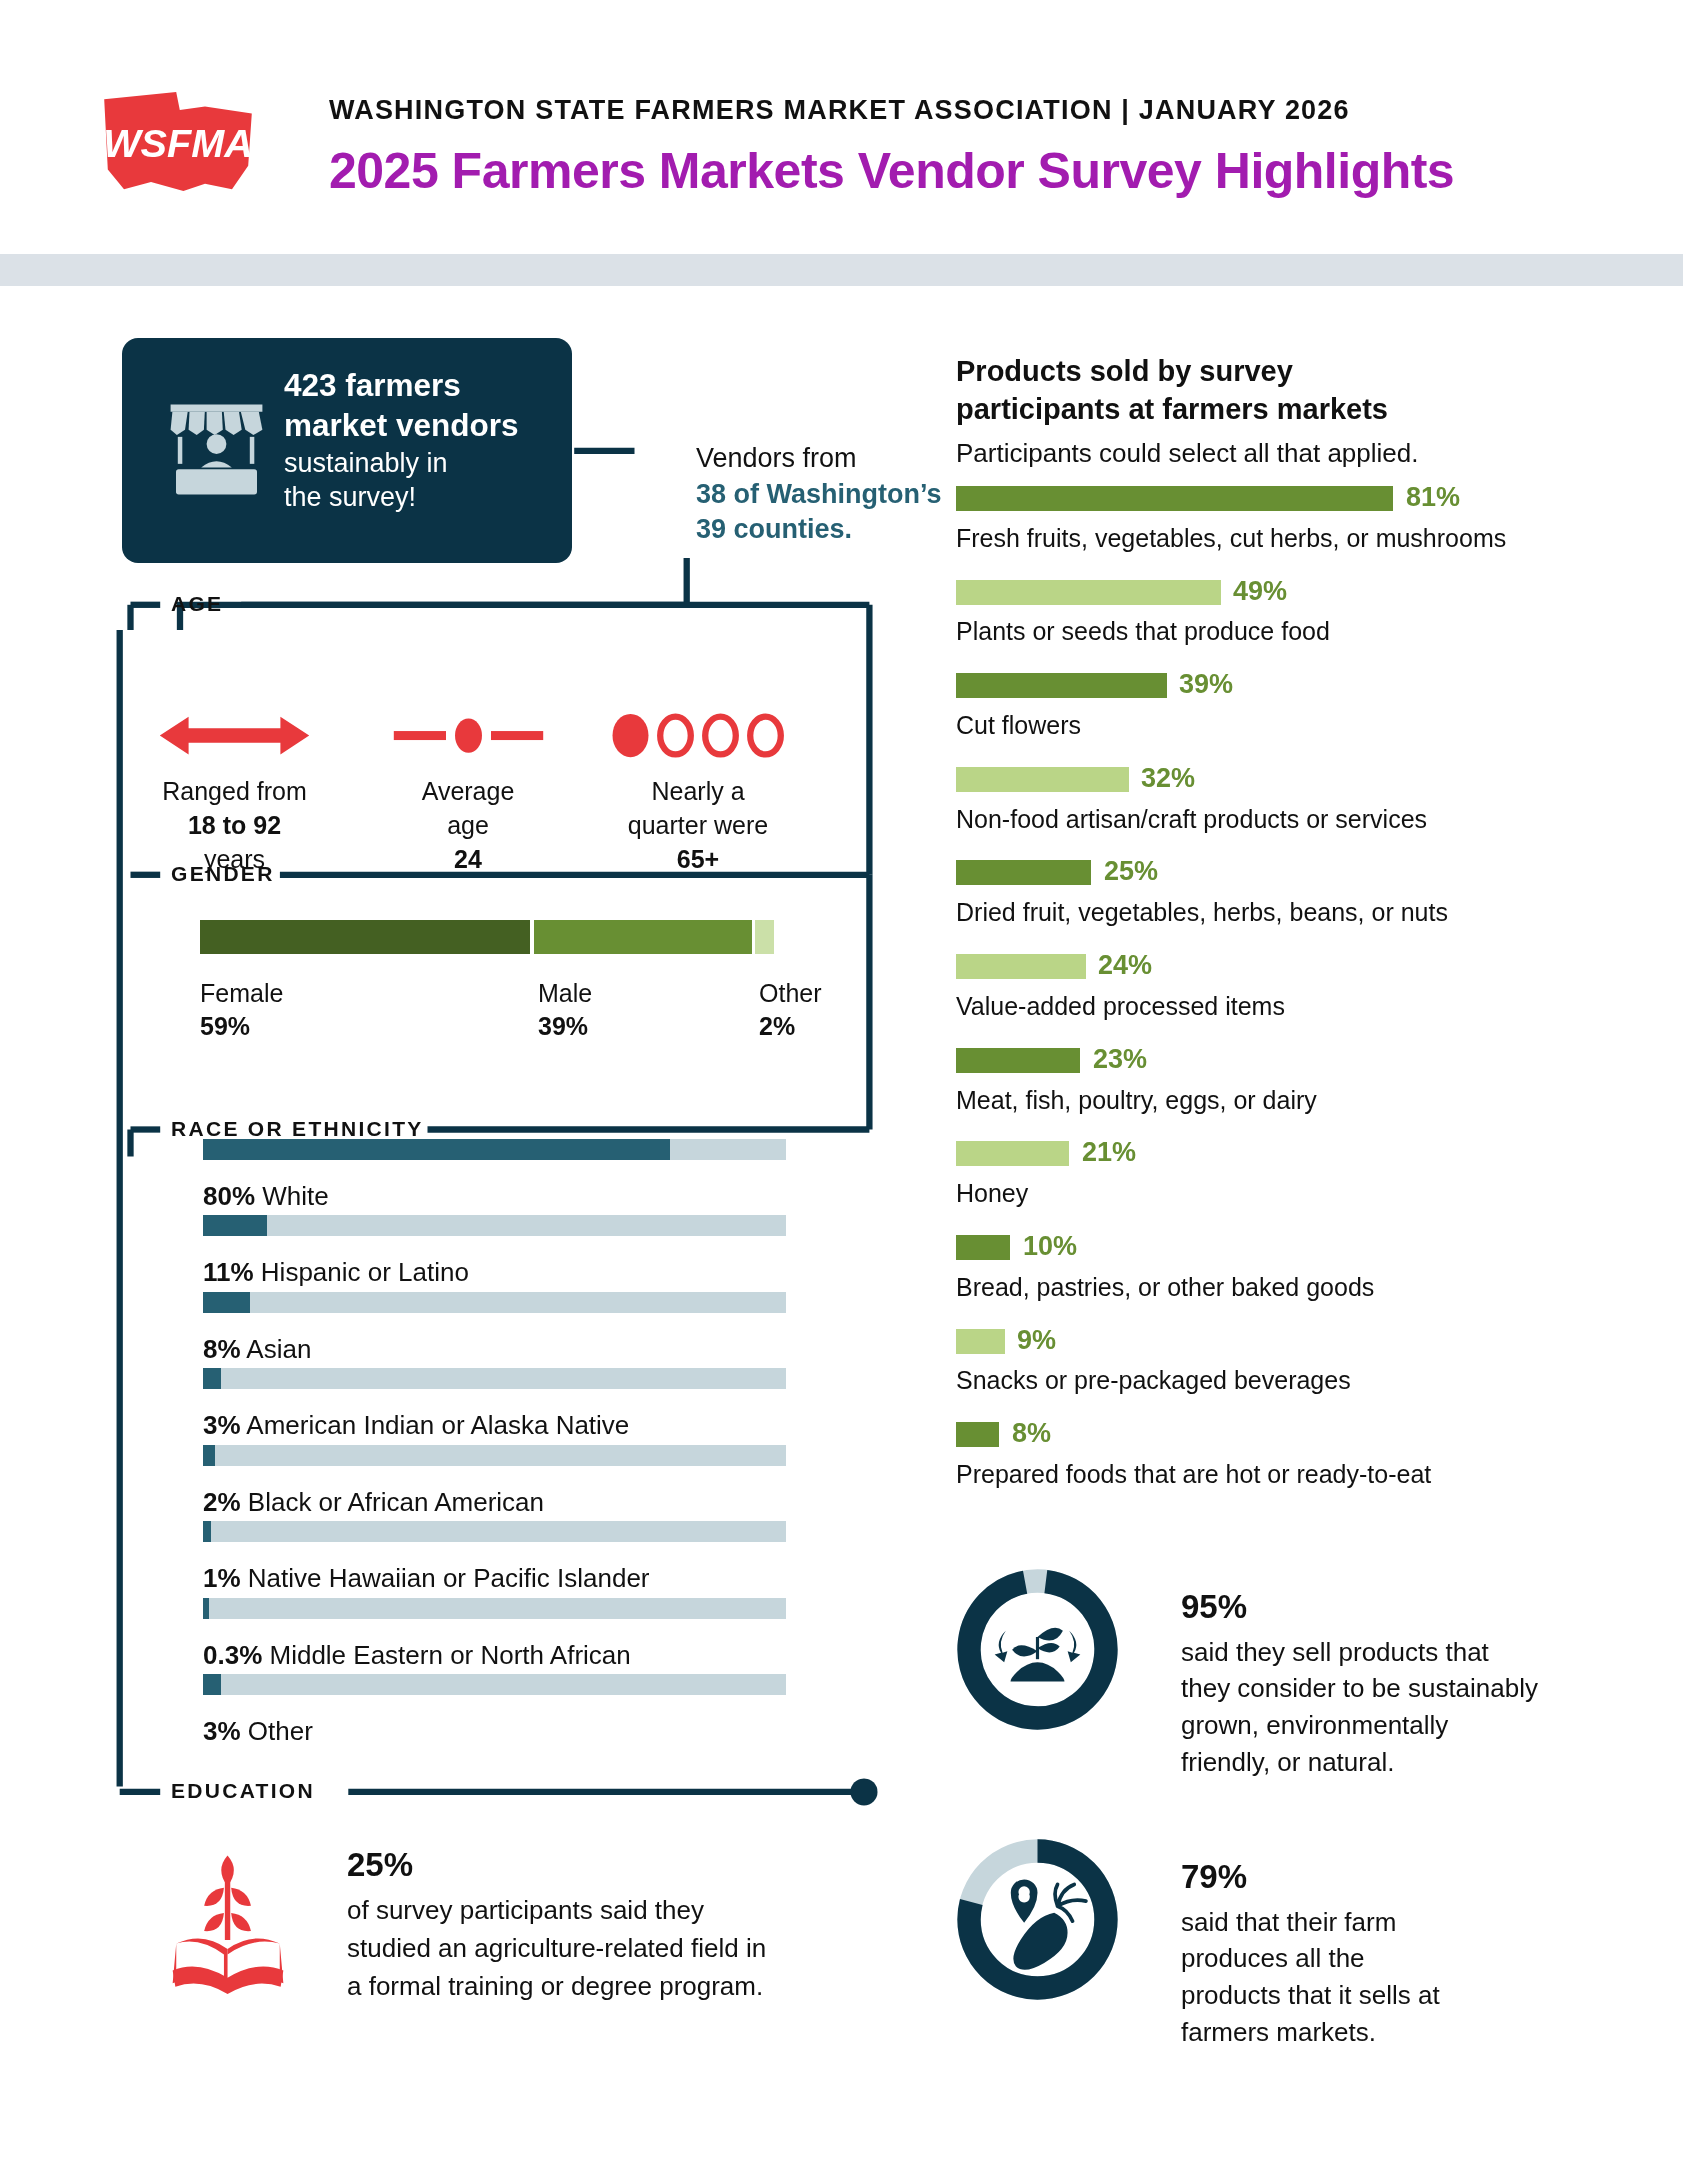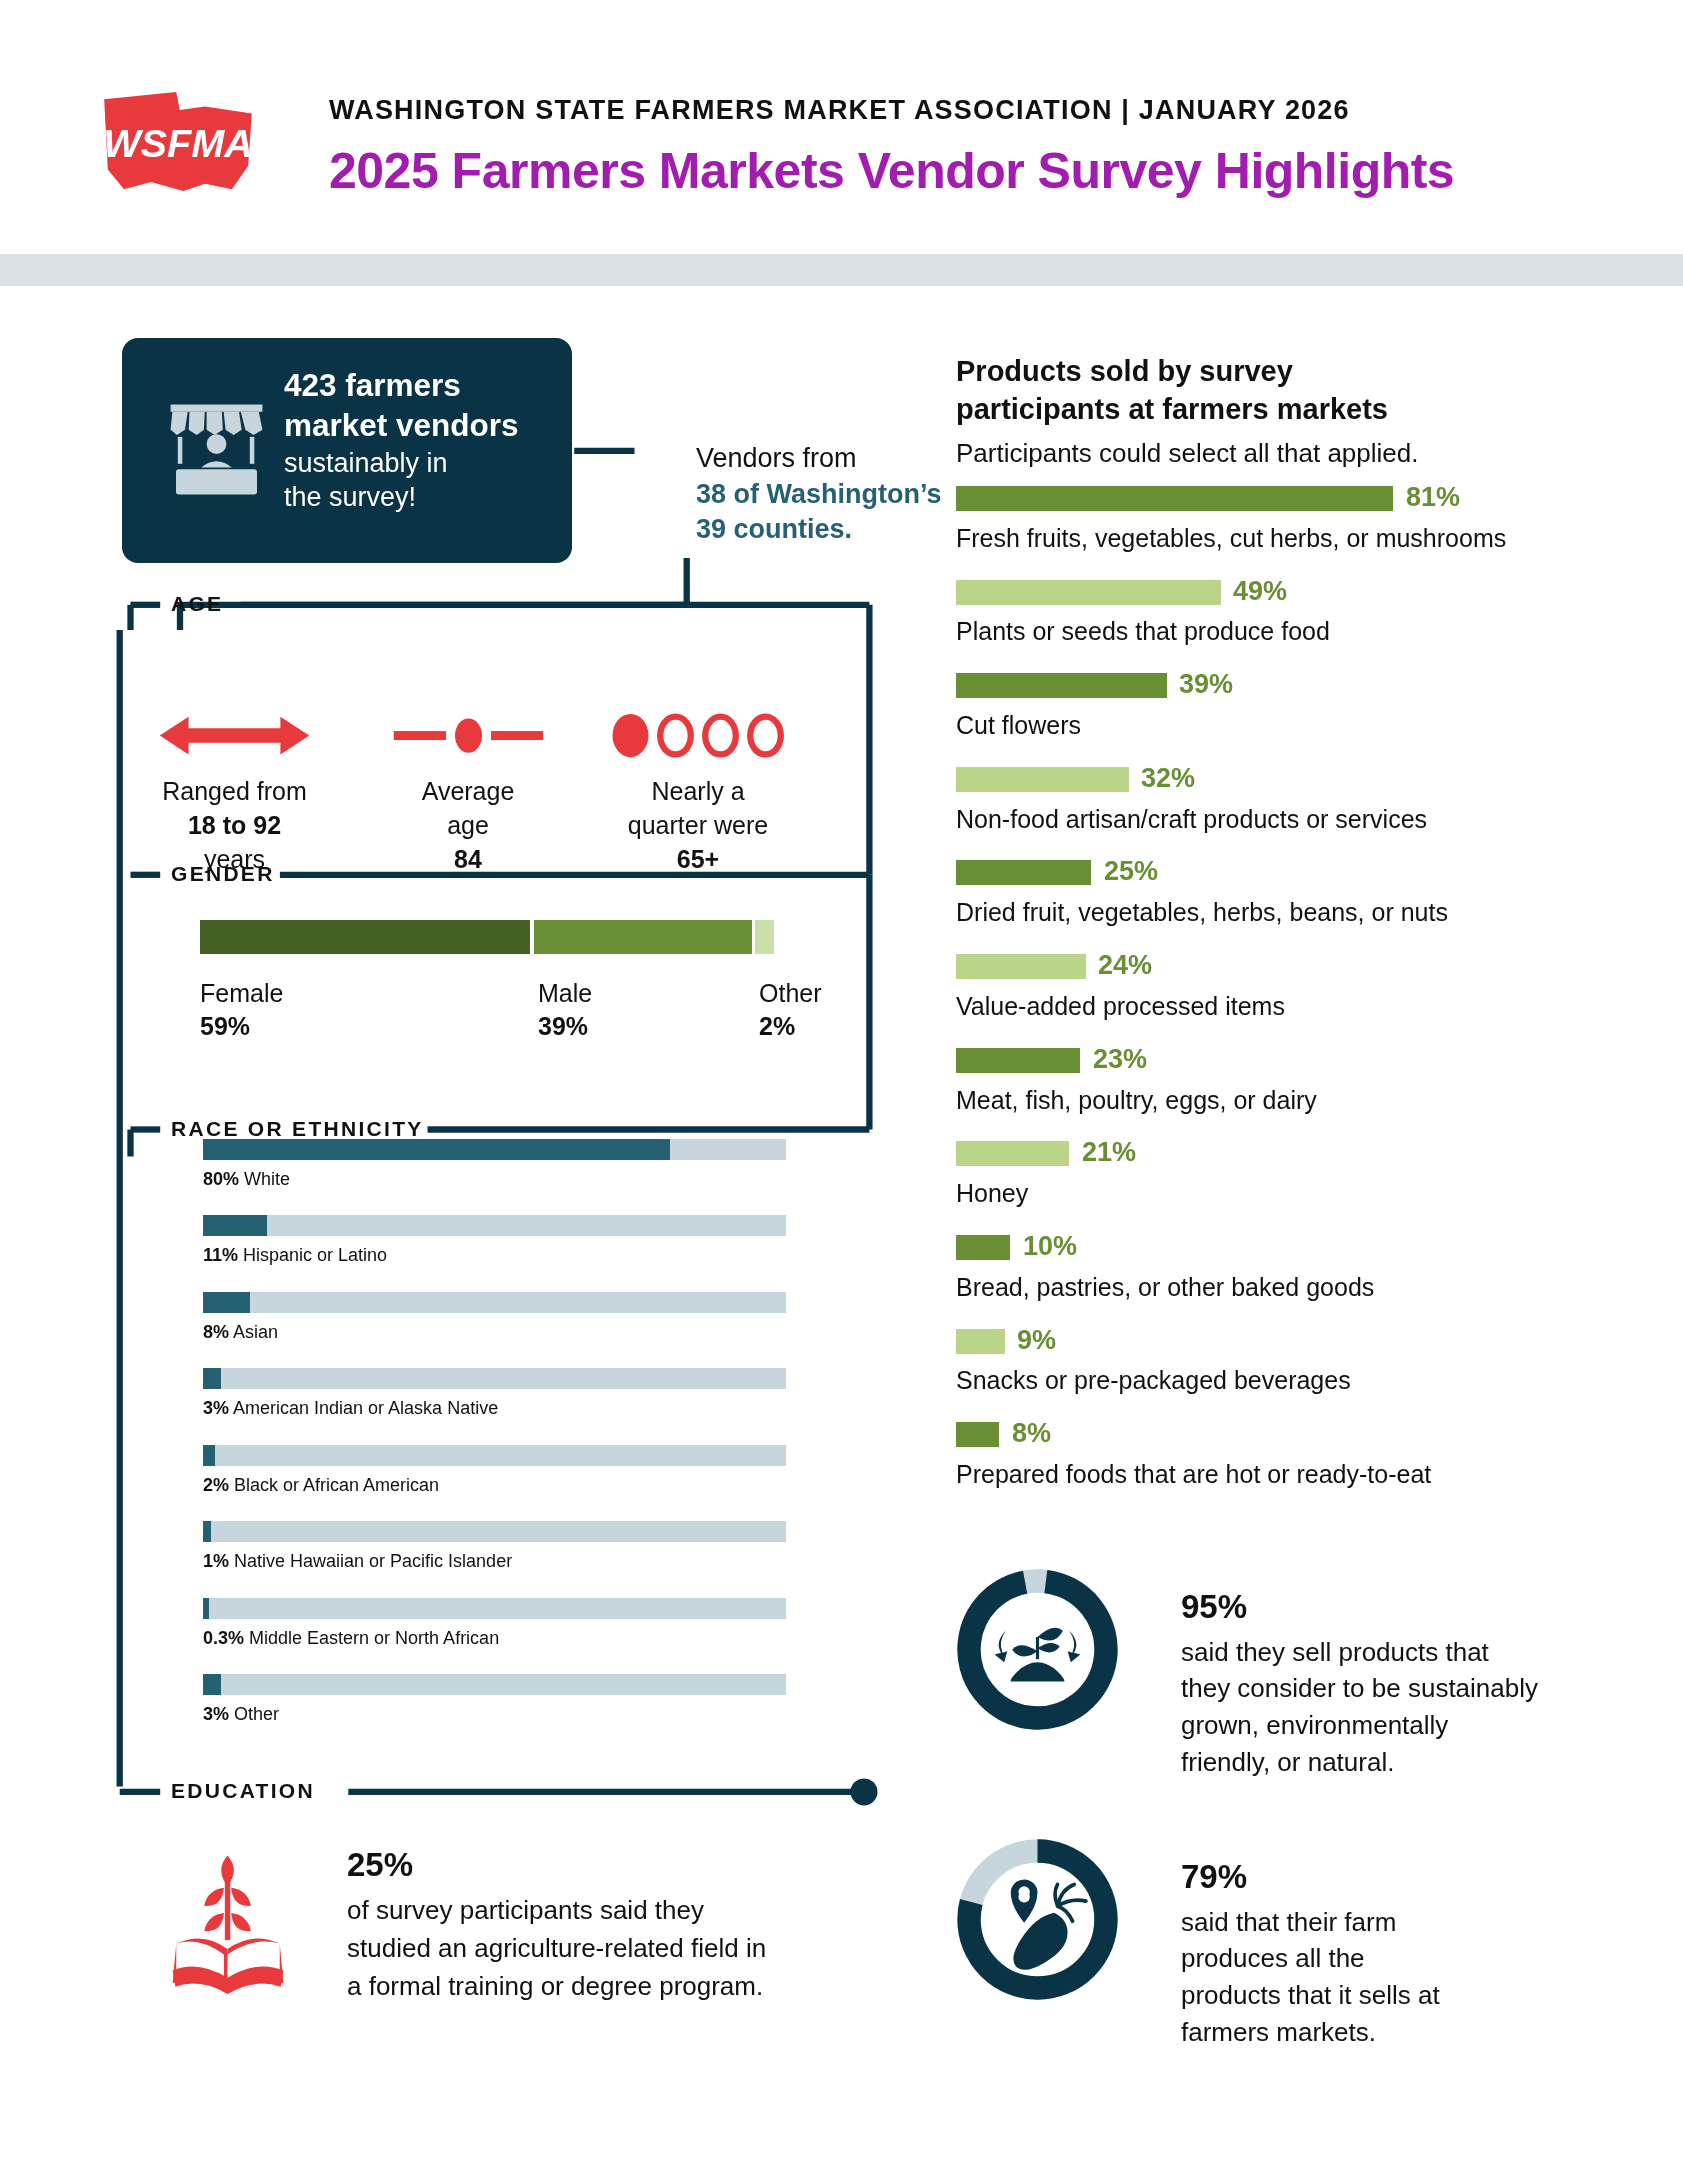--- a/index.html
+++ b/index.html
@@ -34,21 +34,21 @@
 
   
   .gbar{position:absolute;height:34px;}
   .glabel{position:absolute;font-size:25px;line-height:1.3;color:#111;}
   .glabel b{display:block;font-weight:bold;}
 
   
   .rrow{position:absolute;left:203px;width:583px;}
   .rtrack{height:21px;background:#c6d6dc;position:relative;}
   .rfill{position:absolute;left:0;top:0;height:21px;background:#266073;}
-  .rlab{margin-top:9px;font-size:18px;color:#111;white-space:nowrap;}
+  .rlab{margin-top:21px;font-size:26px;color:#111;white-space:nowrap;}
   .rlab b{font-weight:bold;}
 
   
   .edu-icon{position:absolute;left:167px;top:1850px;width:122px;height:144px;}
   .edu-text{position:absolute;left:347px;top:1841px;font-size:26px;line-height:1.45;color:#111;}
   .edu-text .pct{font-size:33px;font-weight:bold;display:block;margin-bottom:3.6px;}
 
   
   .rc-title{position:absolute;left:956px;top:353px;font-size:29px;font-weight:bold;line-height:1.3;color:#111;}
   .rc-sub{position:absolute;left:956px;top:438px;font-size:26px;color:#111;}
@@ -153,21 +153,21 @@
 
   <div class="age-col" style="left:378px;top:711px;width:180px;">
     <svg width="153" height="50" viewBox="0 0 170 55">
       <rect x="2" y="22" width="58" height="10" fill="#e8393c"></rect>
       <rect x="110" y="22" width="58" height="10" fill="#e8393c"></rect>
       <ellipse cx="85" cy="27" rx="15" ry="19" fill="#e8393c"></ellipse>
     </svg>
     <div style="margin-top:5.4px;">
       <span>Average</span><br>
       <span>age</span><br>
-      <span class="b">84</span>
+      <span class="b">24</span>
     </div>
   </div>
 
   <div class="age-col" style="left:590px;top:711px;width:216px;">
     <svg width="180" height="50" viewBox="0 0 200 55">
       <ellipse cx="25" cy="27" rx="20" ry="24" fill="#e8393c"></ellipse>
       <ellipse cx="75" cy="27" rx="17" ry="21" fill="none" stroke="#e8393c" stroke-width="7"></ellipse>
       <ellipse cx="125" cy="27" rx="17" ry="21" fill="none" stroke="#e8393c" stroke-width="7"></ellipse>
       <ellipse cx="175" cy="27" rx="17" ry="21" fill="none" stroke="#e8393c" stroke-width="7"></ellipse>
     </svg>

